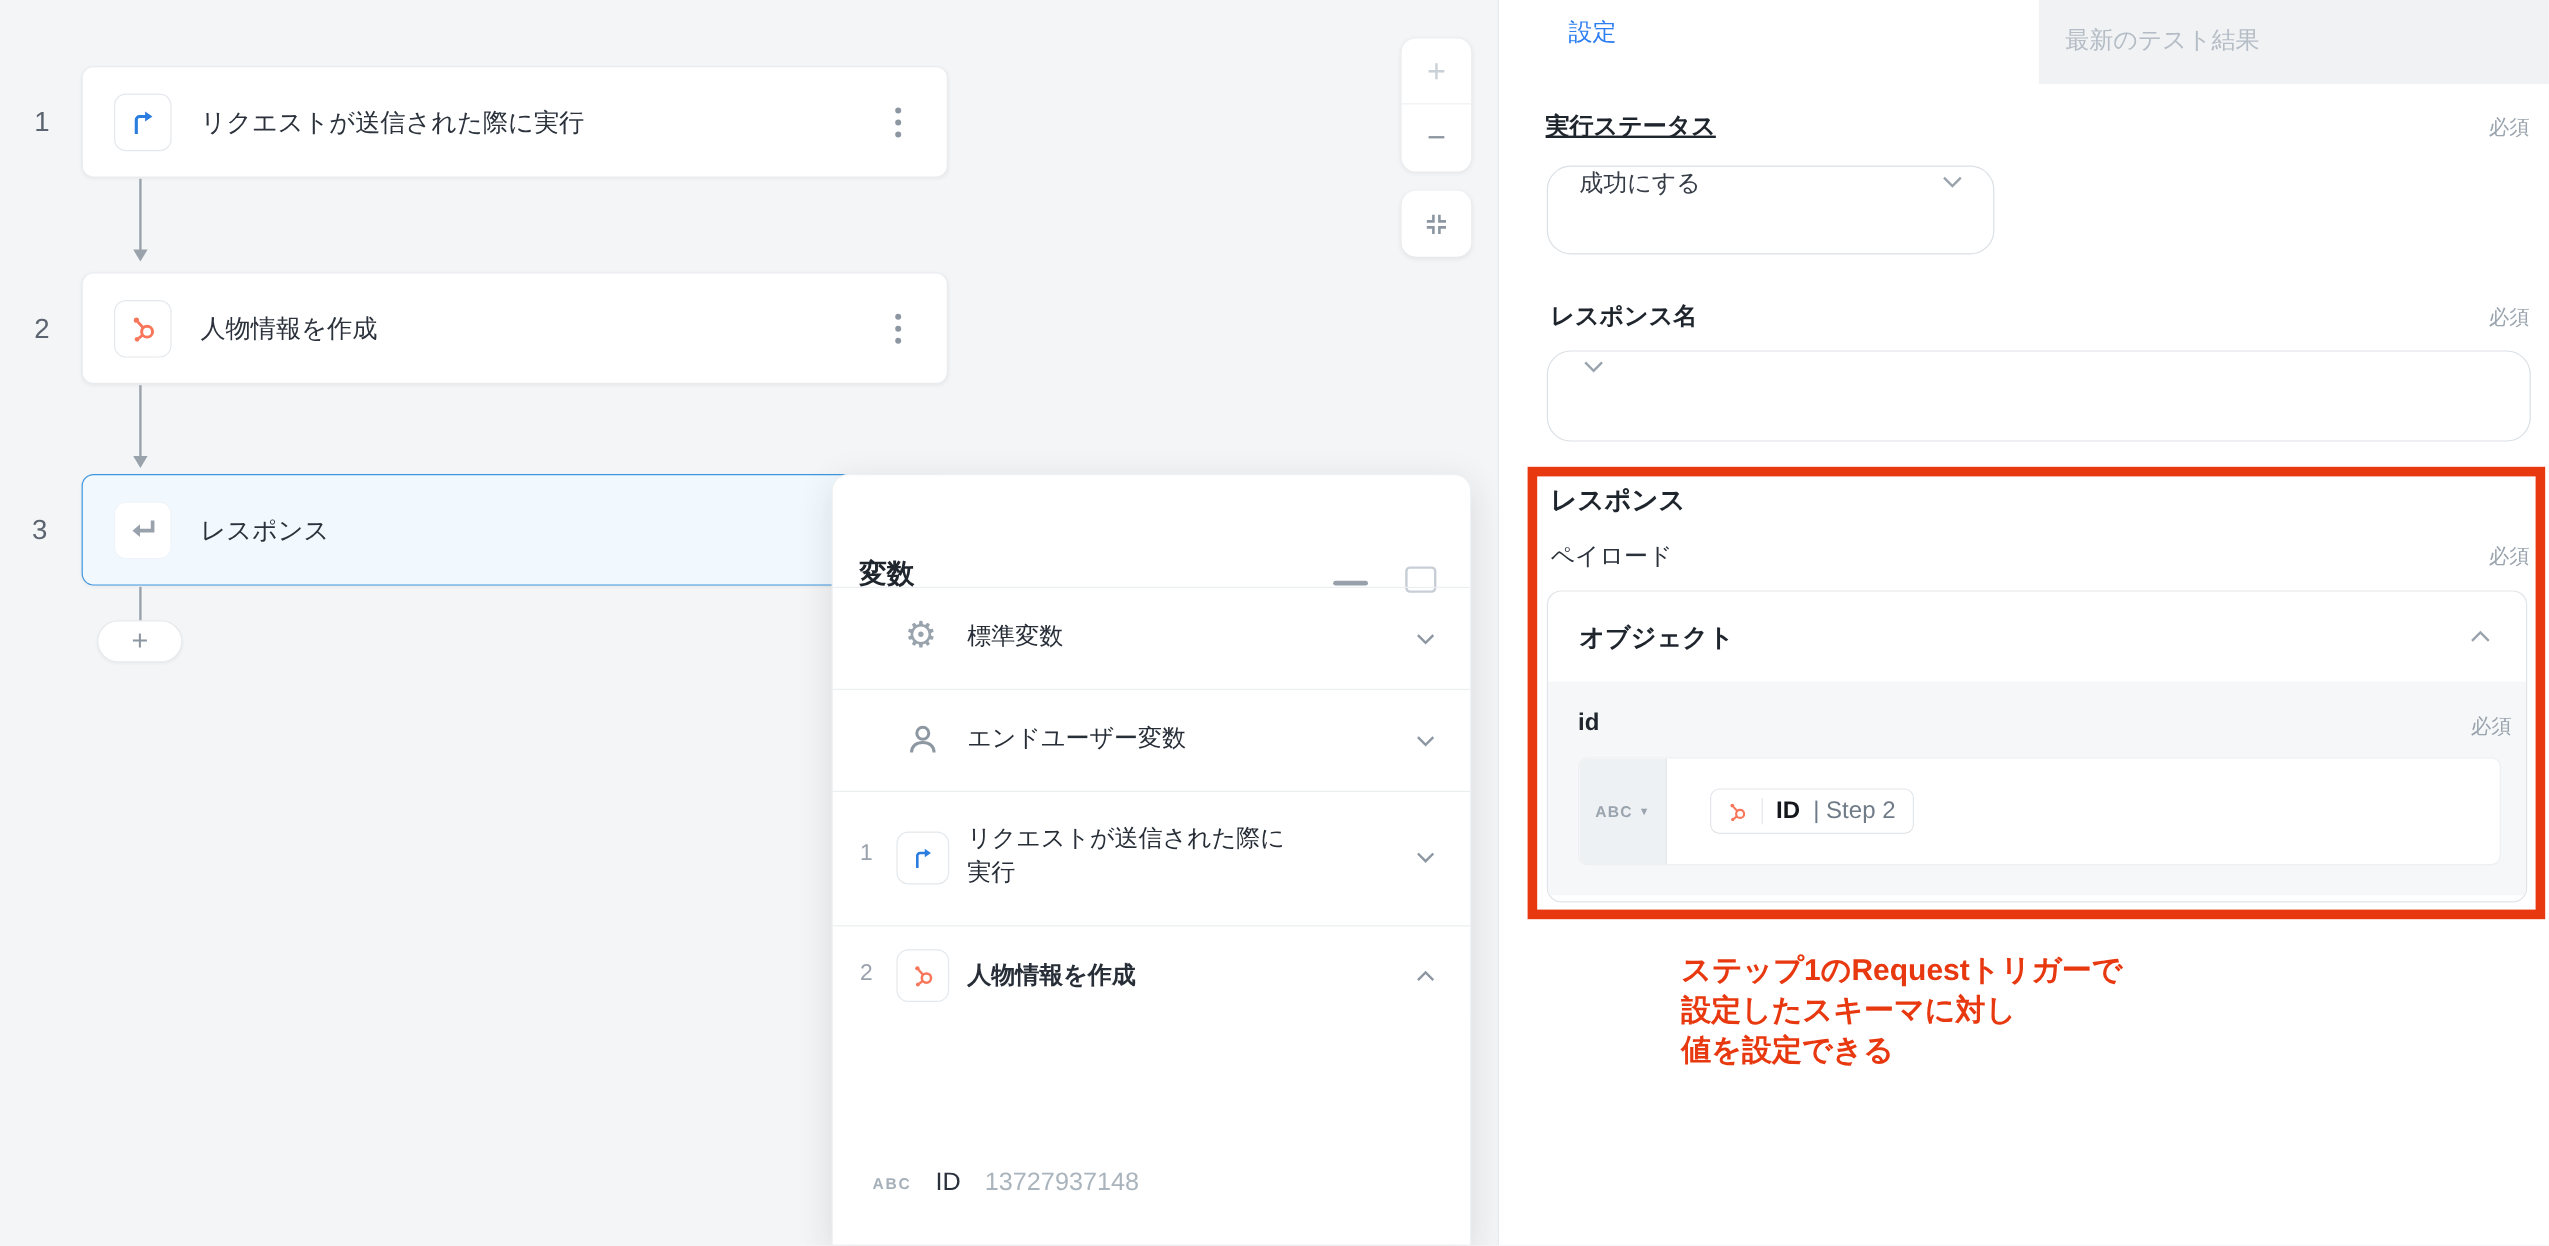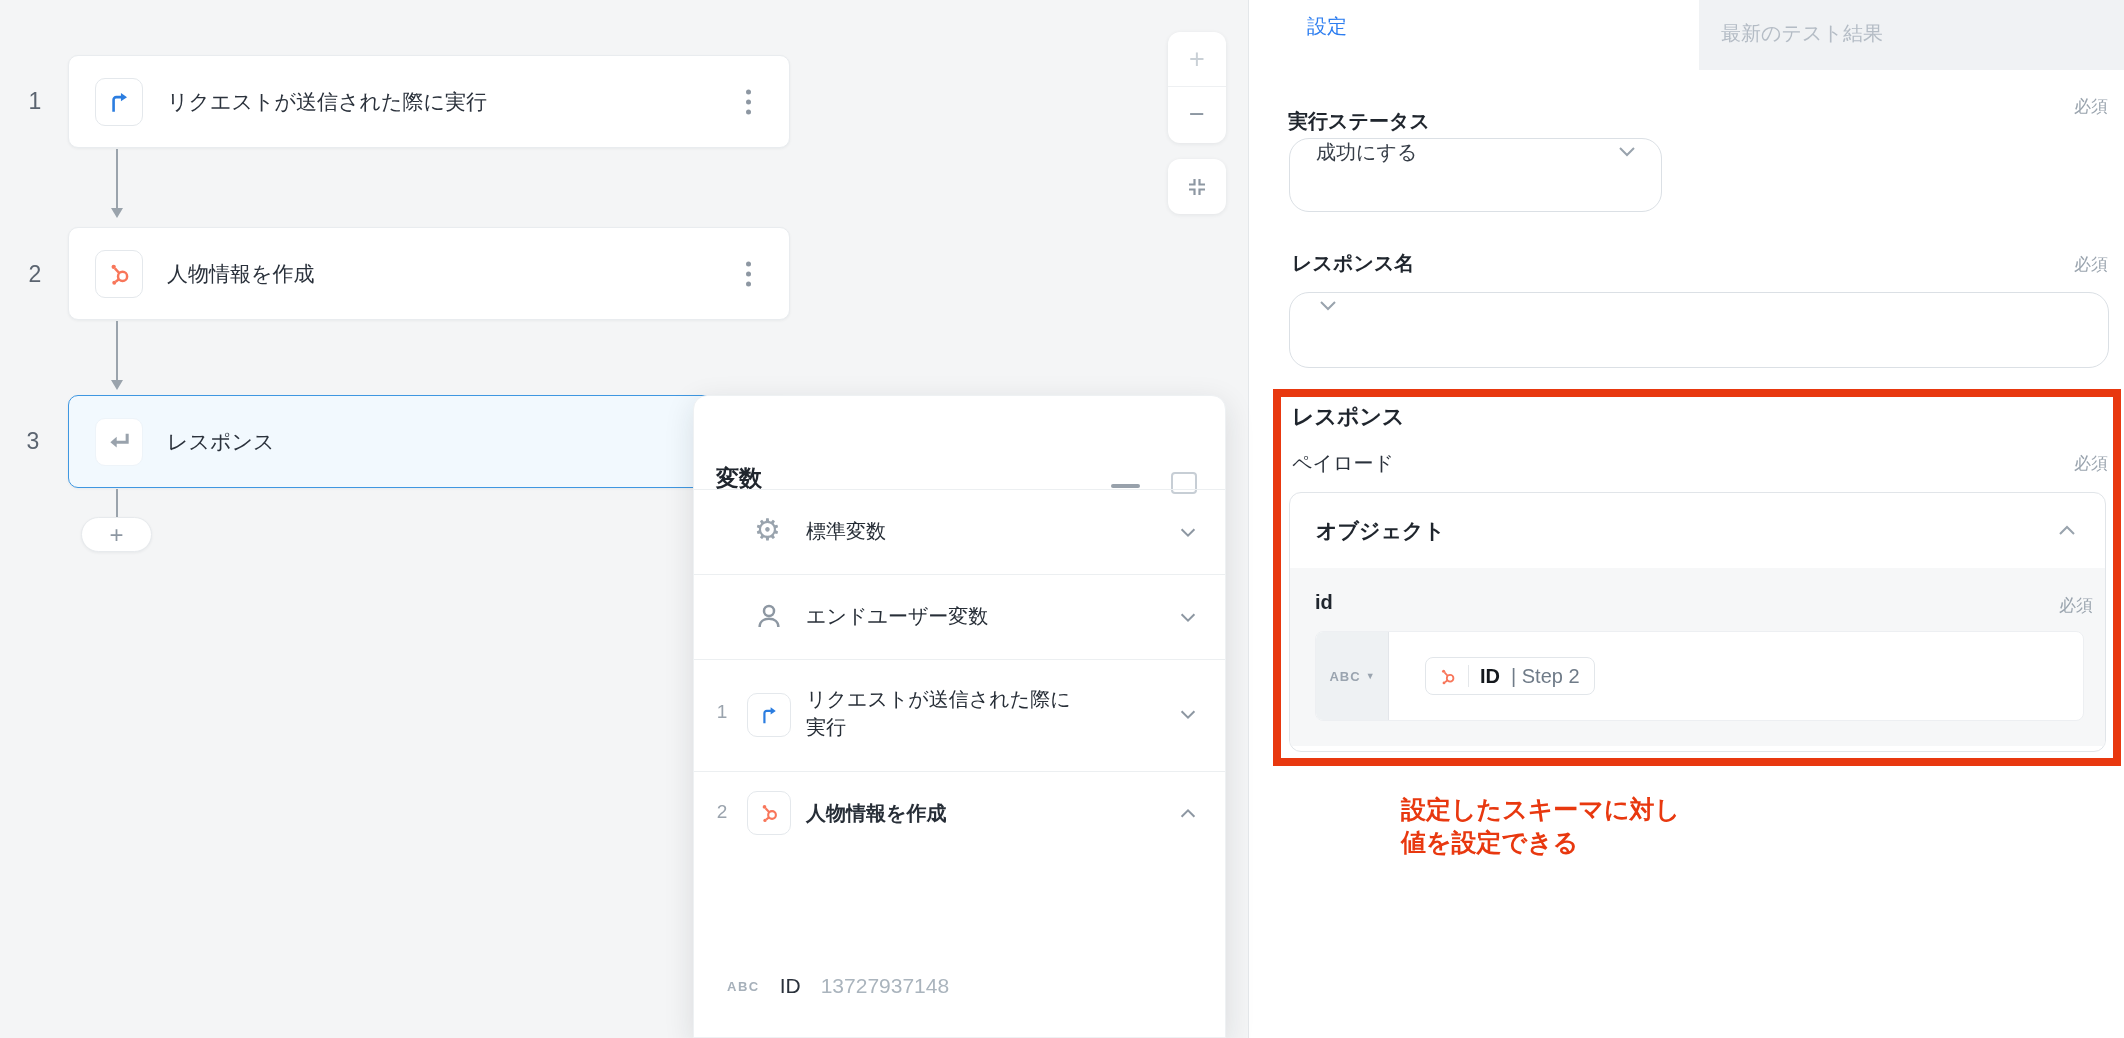--- a/index.html
+++ b/index.html
@@ -282,21 +282,21 @@
   </div>
 </div>
 
 <div class="right-panel">
 
   <div class="tab-active">設定</div>
   <div class="tab-inactive">
     <span>最新のテスト結果</span>
   </div>
 
-  <div class="fld-label" style="left:39px; top:108px;">実行ステータス</div>
+  <div class="fld-label" style="left:39px; top:92px;text-decoration:underline;">実行ステータス</div>
   <div class="req" style="top:95px;">必須</div>
   <div class="dropdown dd1">
     <span class="dval">成功にする</span>
     <span>
       <svg width="24" height="24" viewBox="0 0 24 24">
           <path d="M5 9 l7 7 7-7" fill="none" stroke="#99a3ad" stroke-width="2"></path>
         </svg>
     </span>
   </div>
 
@@ -347,16 +347,17 @@
             <span class="chip-step">| Step 2</span>
           </div>
         </div>
       </div>
     </div>
   </div>
 
   <div class="red-box"></div>
 
   <div class="annotation">
+    <div>ステップ1のRequestトリガーで</div>
     <div>設定したスキーマに対し</div>
     <div>値を設定できる</div>
   </div>
 </div>
 
 </body></html>

